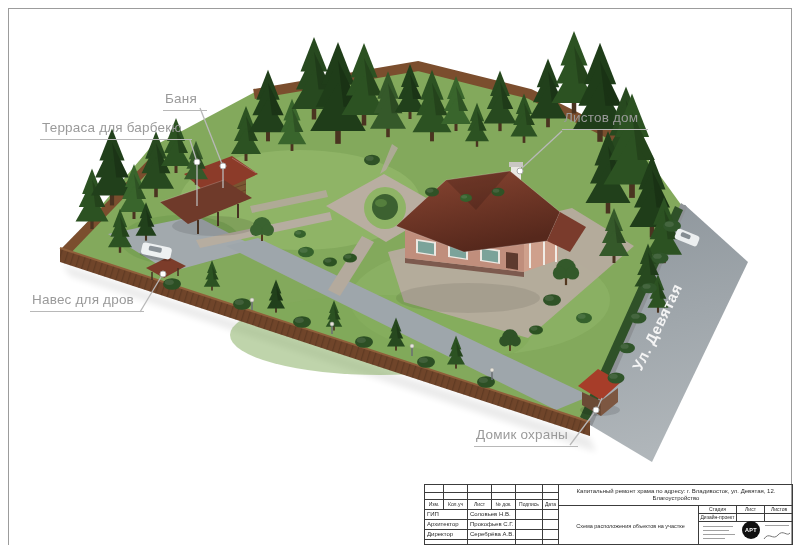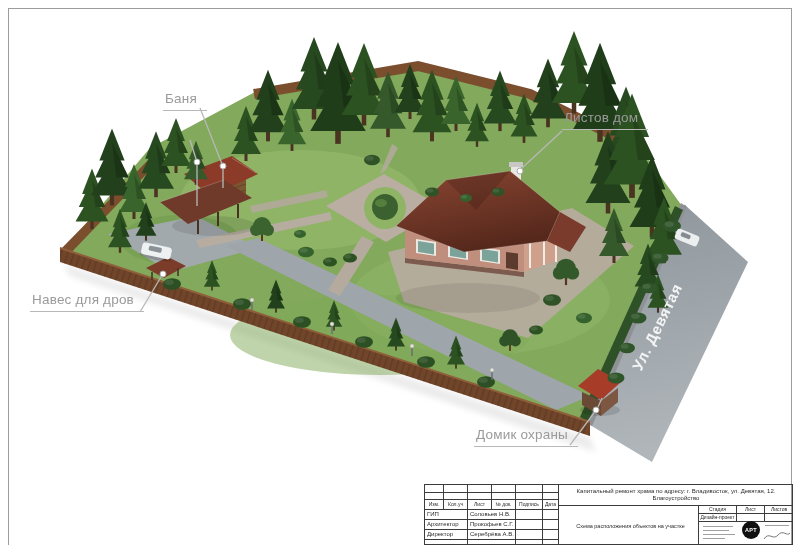--- a/index.html
+++ b/index.html
@@ -294,20 +294,21 @@
       <circle class="pin" cx="163" cy="274" r="3"></circle>
       <path class="leader" d="M570,445 L594,413"></path>
       <line class="leader" x1="598" y1="407" x2="602" y2="398"></line>
       <circle class="pin" cx="596" cy="410" r="3"></circle>
     </g>
   </svg>
 
   <div class="frame"></div>
 
   <div class="label" style="left:163px;top:91px"><span>Баня</span></div>
+  <div class="label" style="left:40px;top:120px"><span>Терраса для барбекю</span></div>
   <div class="label" style="left:562px;top:110px"><span>Листов дом</span></div>
   <div class="label" style="left:30px;top:292px"><span>Навес для дров</span></div>
   <div class="label" style="left:474px;top:427px"><span>Домик охраны</span></div>
   <div class="street-label">Ул. Девятая</div>
 
   <div class="tb">
 
     <div class="ln" style="left:133px;top:0;width:1px;height:60px"></div>
     <div class="ln" style="left:18px;top:0;width:1px;height:24px"></div>
     <div class="ln" style="left:42px;top:0;width:1px;height:60px"></div>

